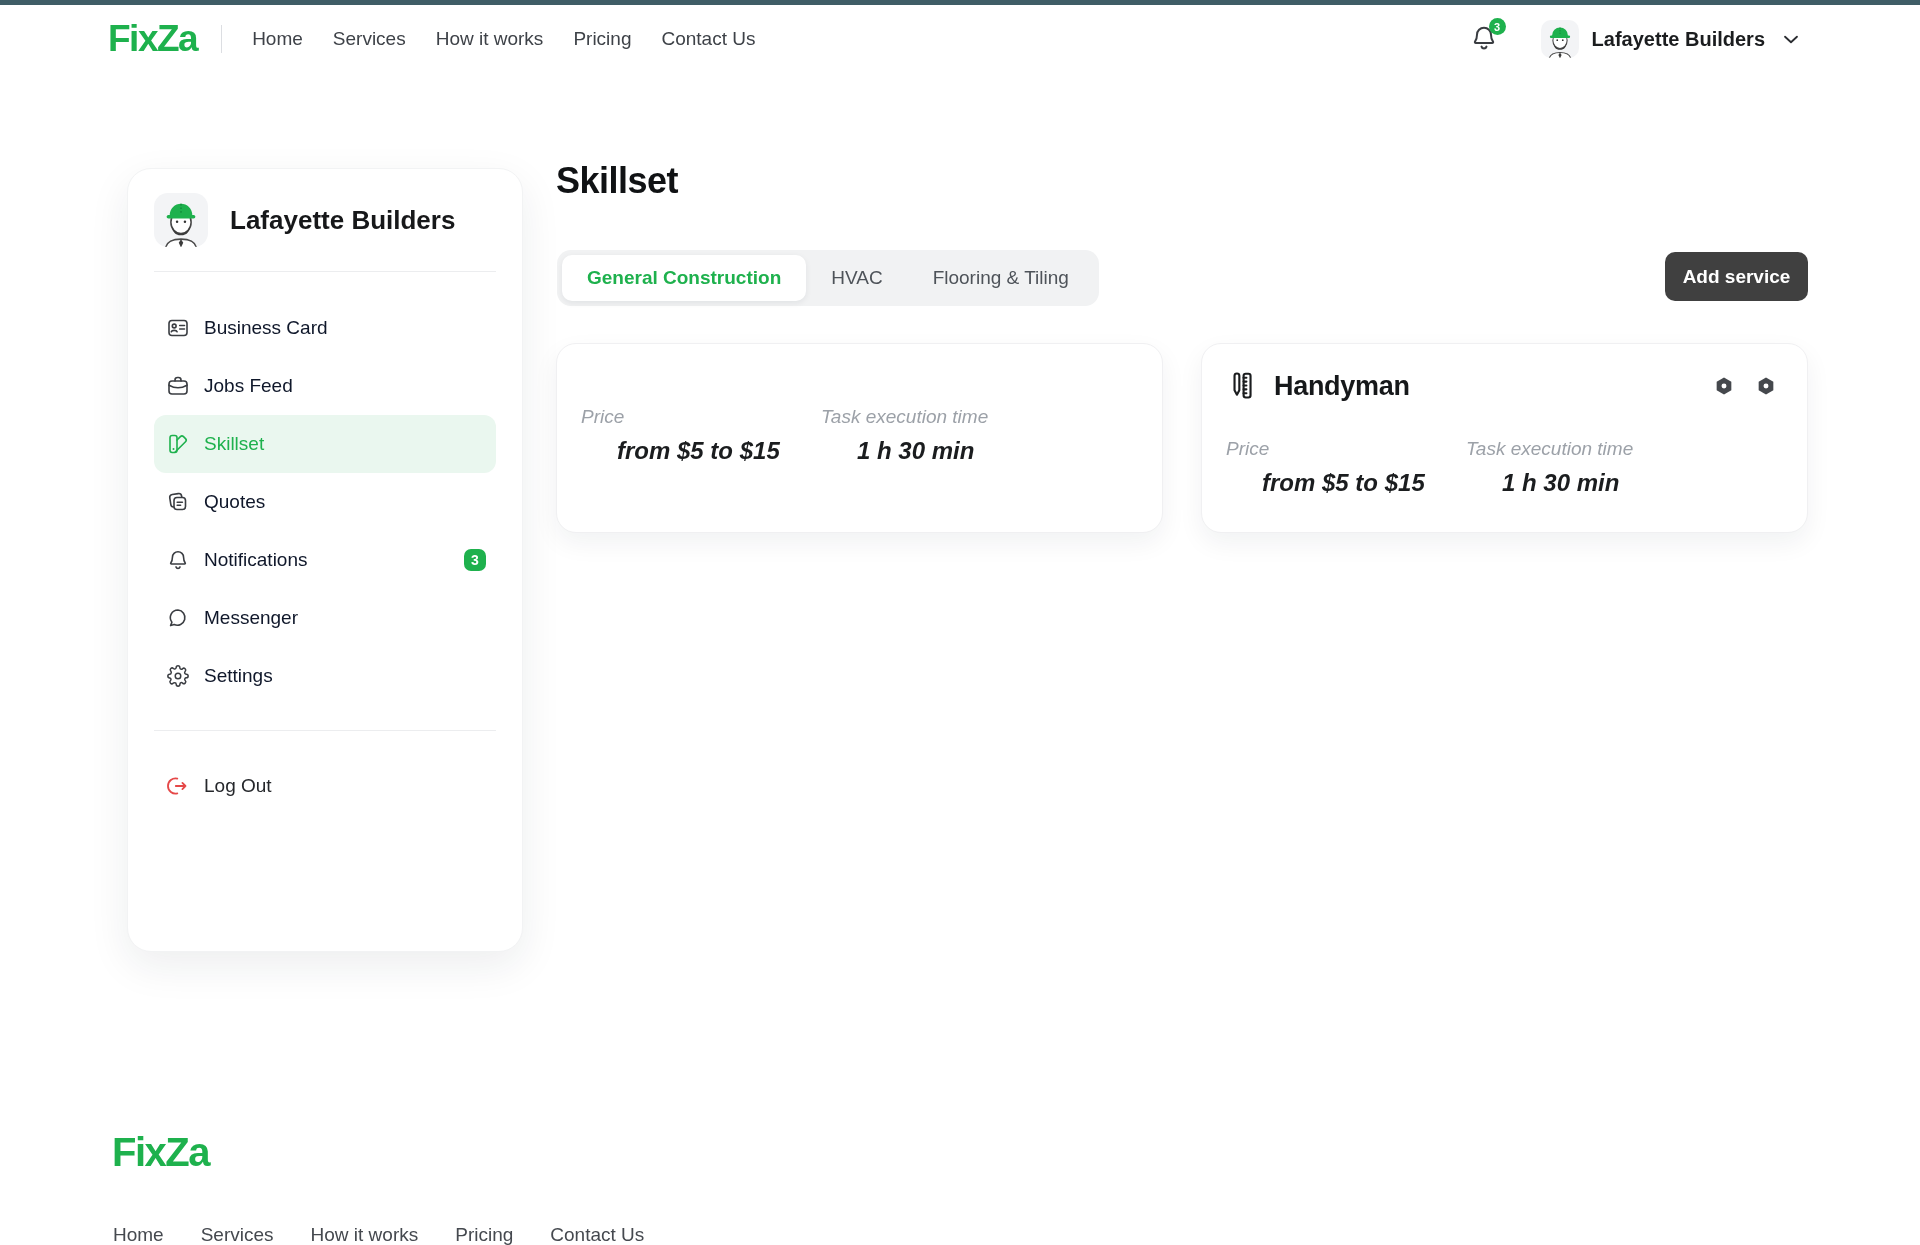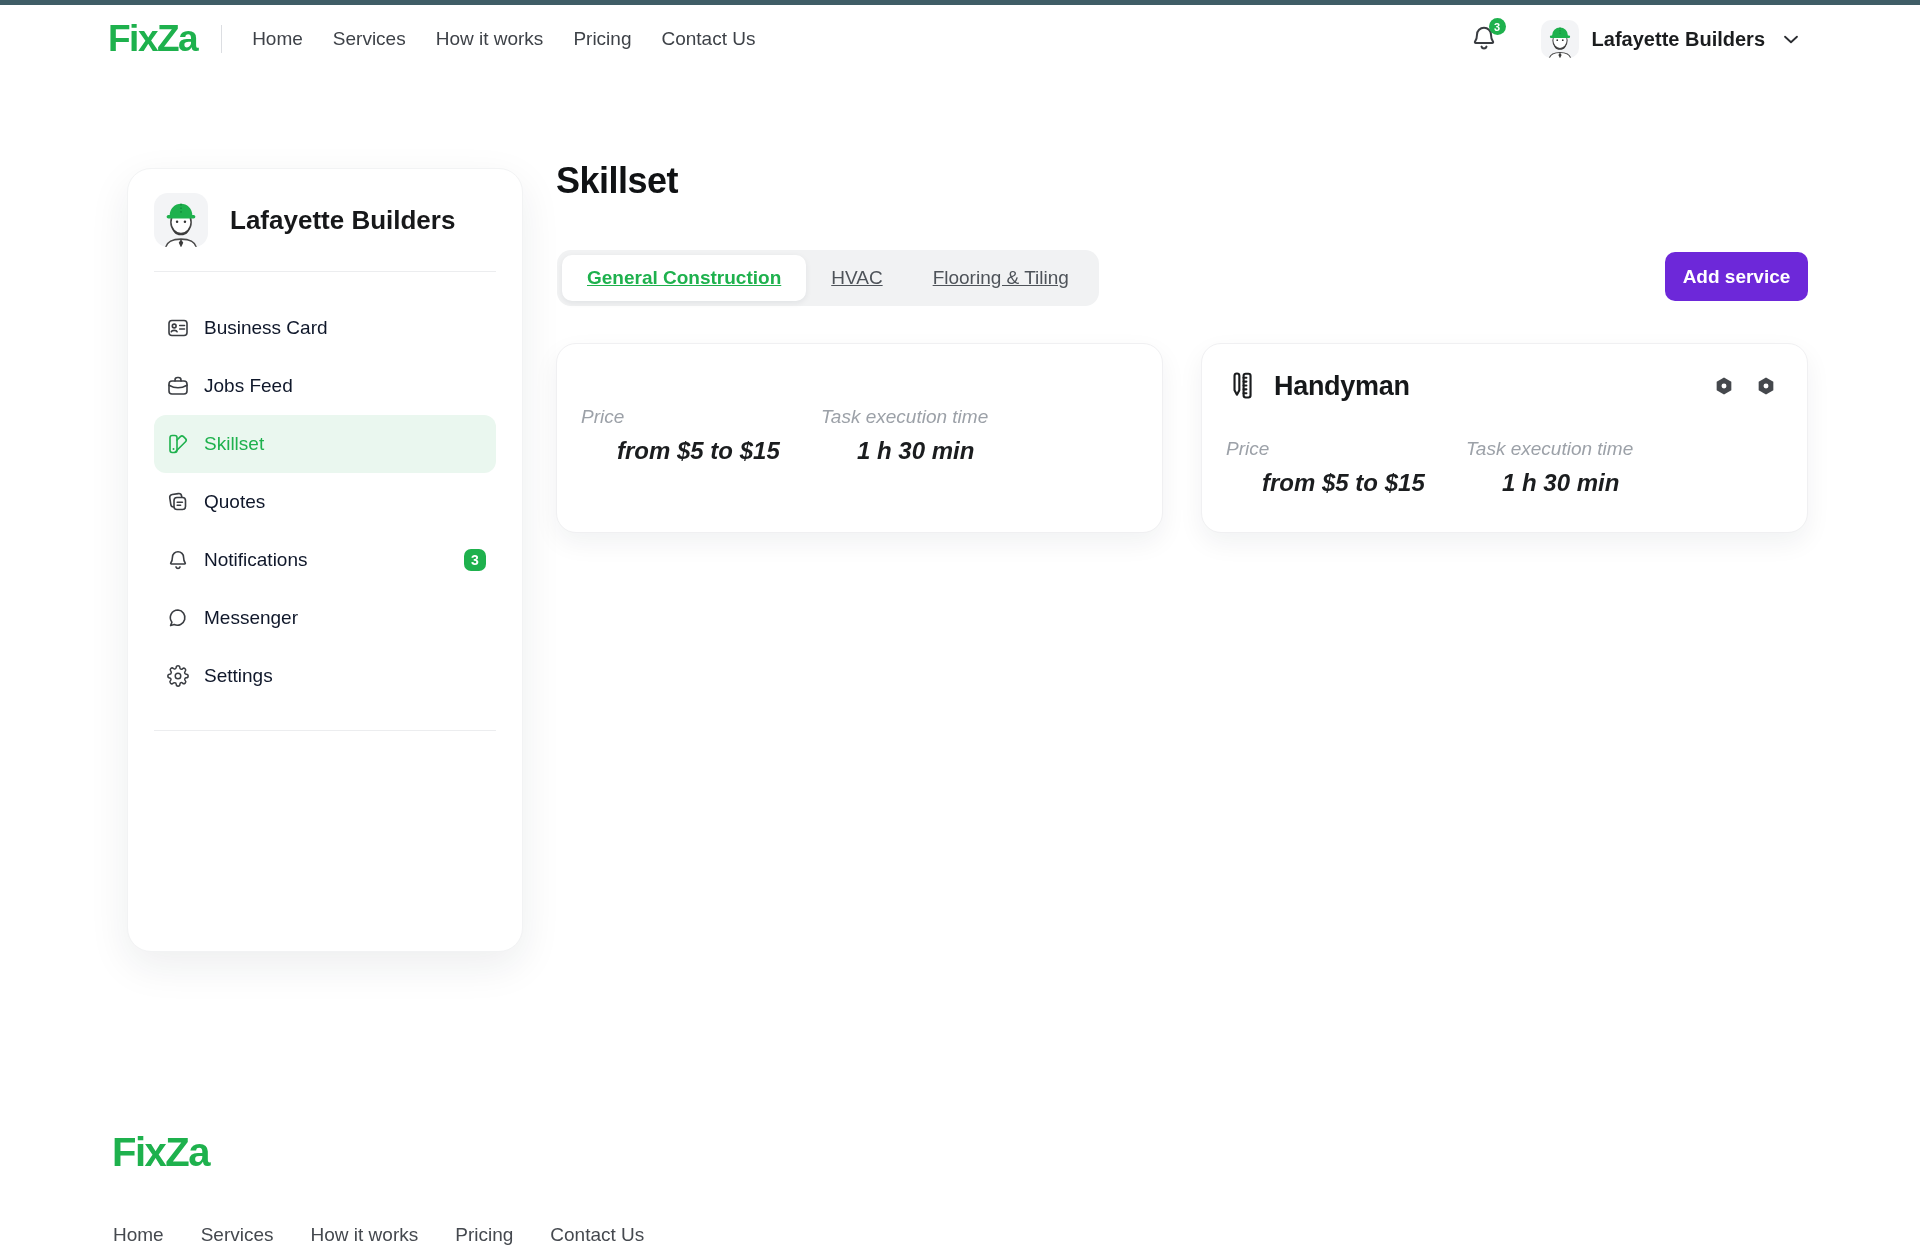--- a/index.html
+++ b/index.html
@@ -48,25 +48,25 @@
   .logout-row { display:flex; align-items:center; height:58px; padding:0 12px; margin-top:26px; cursor:pointer; }
   .logout-row .mi-icon { color:#E54848; }
   .logout-row .mi-label { margin-left:14px; font-size:19px; color:#25272B; }
 
   
   .page-title { position:absolute; left:556px; top:160px; font-size:36px; font-weight:700;
     letter-spacing:-.5px; color:#101214; }
   .tabs { position:absolute; left:557px; top:250px; display:inline-flex; background:#F1F2F3;
     border-radius:14px; padding:5px; }
   .tab { height:46px; display:flex; align-items:center; padding:0 25px; border-radius:10px;
-    font-size:19px; color:#4E5359; cursor:pointer; white-space:nowrap;text-decoration:underline; }
+    font-size:19px; color:#4E5359; cursor:pointer; white-space:nowrap; }
   .tab.active { background:#fff; color:#1EB14D; font-weight:700;
     box-shadow:0 2px 6px rgba(20,30,45,.07); }
   .add-service { position:absolute; left:1665px; top:252px; width:143px; height:49px;
-    background:#6d28d9; border:none; border-radius:10px; color:#fff; font-size:19px;
+    background:#404040; border:none; border-radius:10px; color:#fff; font-size:19px;
     font-weight:700; font-family:"Liberation Sans",sans-serif; cursor:pointer; }
 
   .cards { position:absolute; left:556px; top:343px; display:flex; gap:38px; }
   .card { width:607px; height:190px; background:#fff; border:1px solid #F0F0F2; border-radius:20px;
     box-shadow:0 10px 26px rgba(25,35,55,.06); padding:26px 30px 0 24px; }
   .card-head { display:flex; align-items:center; }
   .card-icon { width:32px; height:32px; display:flex; color:#1B1D1F; flex:none; }
   .card-title { margin-left:16px; font-size:27px; font-weight:700; color:#16181A; letter-spacing:-.3px; }
   .card-actions { margin-left:auto; display:flex; gap:20px; align-items:center; }
   .nut-btn { width:22px; height:22px; display:flex; cursor:pointer; background:none; border:none; padding:0; }
@@ -213,20 +213,29 @@
           <svg width="24" height="24" viewBox="-1 -1 26 26" fill="none" stroke="currentColor" stroke-width="1.6" stroke-linecap="round" stroke-linejoin="round">
             <circle cx="12" cy="12" r="3"></circle>
             <path d="M19.4 15a1.65 1.65 0 0 0 .33 1.82l.06.06a2 2 0 0 1-2.83 2.83l-.06-.06a1.65 1.65 0 0 0-1.82-.33 1.65 1.65 0 0 0-1 1.51V21a2 2 0 0 1-4 0v-.09A1.65 1.65 0 0 0 8.6 19.4a1.65 1.65 0 0 0-1.82.33l-.06.06a2 2 0 0 1-2.83-2.83l.06-.06a1.65 1.65 0 0 0 .33-1.82 1.65 1.65 0 0 0-1.51-1H3a2 2 0 0 1 0-4h.09A1.65 1.65 0 0 0 4.6 8.6a1.65 1.65 0 0 0-.33-1.82l-.06-.06a2 2 0 0 1 2.83-2.83l.06.06a1.65 1.65 0 0 0 1.82.33H9a1.65 1.65 0 0 0 1-1.51V3a2 2 0 0 1 4 0v.09a1.65 1.65 0 0 0 1 1.51 1.65 1.65 0 0 0 1.82-.33l.06-.06a2 2 0 0 1 2.83 2.83l-.06.06a1.65 1.65 0 0 0-.33 1.82V9a1.65 1.65 0 0 0 1.51 1H21a2 2 0 0 1 0 4h-.09a1.65 1.65 0 0 0-1.51 1z"></path>
           </svg>
         </span>
         <span class="mi-label">Settings</span>
       </div>
     </nav>
 
     <div class="sb-divider" style="margin-top:25px;"></div>
+    <div class="logout-row">
+      <span class="mi-icon">
+        <svg width="24" height="24" viewBox="0 0 24 24" fill="none" stroke="#E54848" stroke-width="1.8" stroke-linecap="round" stroke-linejoin="round">
+          <path d="M11.3 4.6a7.6 7.6 0 1 0 0 14.8"></path>
+          <path d="M9.8 12h9.7M16.4 8.9l3.1 3.1-3.1 3.1"></path>
+        </svg>
+      </span>
+      <span class="mi-label">Log Out</span>
+    </div>
   </aside>
 
   <h1 class="page-title">Skillset</h1>
 
   <div class="tabs">
     <div class="tab active">General Construction</div>
     <div class="tab">HVAC</div>
     <div class="tab">Flooring &amp; Tiling</div>
   </div>
 

